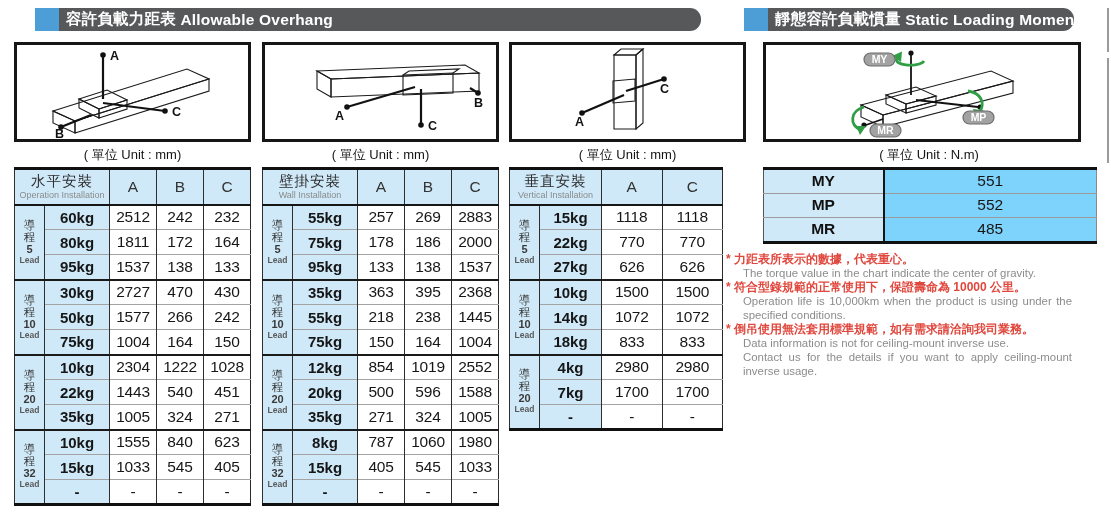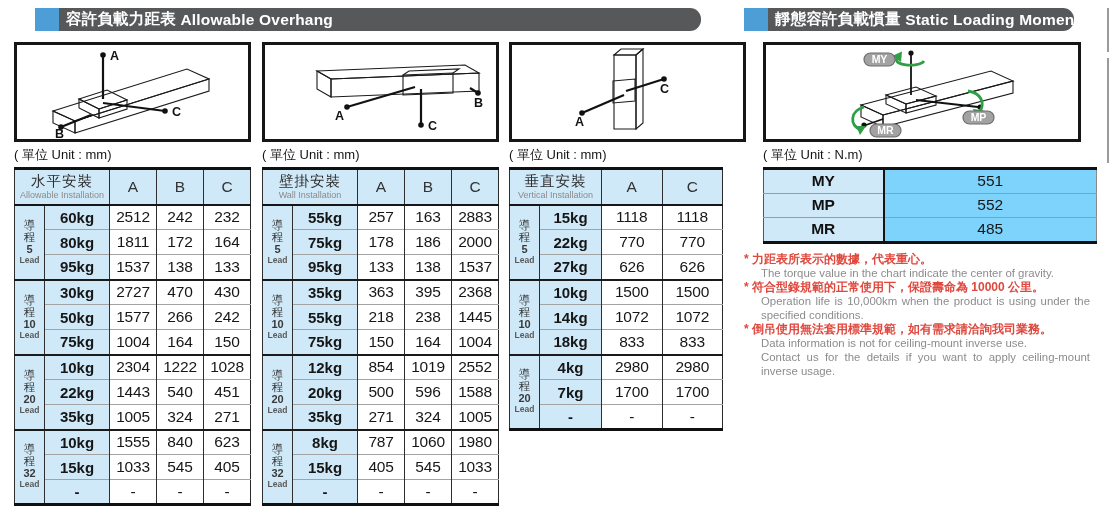--- a/index.html
+++ b/index.html
@@ -17,21 +17,21 @@
              color:#fff; font-weight:bold; font-size:15.5px; white-space:nowrap; letter-spacing:.2px; }
 
   
   .diag-box { position:absolute; top:42px; height:100px; background:#fff; border:3px solid #161616; }
   .diag-box svg { display:block; }
   svg text { font-family:"Liberation Sans","DejaVu Sans",sans-serif; }
   .ax-label { font-size:12.5px; font-weight:bold; fill:#111; }
   .pill-rect { fill:#a2a2a2; stroke:#6d6d6d; stroke-width:1.2; }
   .pill-text { fill:#fff; font-weight:bold; font-size:10.5px; text-anchor:middle; }
 
-  .unit { position:absolute; top:146px; font-size:13px; color:#141414; text-align:left; }
+  .unit { position:absolute; top:146px; font-size:13px; color:#141414; text-align:center; }
 
   
   .tbl-slot { position:absolute; top:167px; }
   table { border-collapse:collapse; table-layout:fixed; }
   .ov-table { border:1.5px solid #2a2a2a; border-top:3px solid #101010; border-bottom:3px solid #101010; }
   .ov-table th, .ov-table td { border-left:1px solid #2e2e2e; text-align:center; vertical-align:middle; padding:0; }
   .ov-table thead th { height:36px; background:#cfe9f8; border-bottom:2px solid #161616; }
   .name-zh { font-size:14.5px; font-weight:400; color:#2d2d2d; letter-spacing:1px; line-height:17px; }
   .name-en { font-size:9px; font-weight:400; color:#8b8b8b; line-height:10px; }
   .col-head { font-size:15.5px; font-weight:400; color:#333; }
@@ -48,21 +48,21 @@
 
   
   .mo-table { width:334px; border-left:1.2px solid #555; border-right:1.2px solid #8a8a8a;
               border-top:3px solid #101010; border-bottom:3px solid #101010; }
   .mo-table th { width:120px; background:#cfe9f8; font-weight:bold; font-size:15.5px; color:#111;
                  border-right:2px solid #141414; height:24.6px; text-align:center; }
   .mo-table td { text-align:center; font-size:15.5px; color:#161616; background:#7dd3fc; }
   .mo-table tr + tr th, .mo-table tr + tr td { border-top:1px solid #9c9c9c; }
 
   
-  .notes { position:absolute; left:744px; top:252px; width:346px; }
+  .notes { position:absolute; left:726px; top:252px; width:346px; }
   .note-zh { color:#e0473d; font-weight:bold; font-size:12px; line-height:14px; }
   .note-en { color:#8c8c8c; font-size:11.4px; line-height:14px; text-align:justify;margin-left:17px; }
 
   .edge-mark { position:absolute; left:1107px; width:1.5px; background:#9a9a9a; }
 </style>
 </head>
 <body>
 
 <div class="hdr-bar" style="left:35px;width:666px;">
   <span class="hdr-sq"></span>
@@ -208,21 +208,21 @@
         <col class="c-lead">
         <col class="c-kg">
         <col class="c-val">
         <col class="c-val">
         <col class="c-val">
       </colgroup>
       <thead>
         <tr>
           <th class="name-cell" colspan="2">
             <div class="name-zh">水平安裝</div>
-            <div class="name-en">Allowable Installation</div>
+            <div class="name-en">Operation Installation</div>
           </th>
           <th class="col-head">A</th>
           <th class="col-head">B</th>
           <th class="col-head">C</th>
         </tr>
       </thead>
       <tbody>
         <tr class="g-first">
           <th class="lead-cell" rowspan="3">
             <div class="lead-zh">導</div>
@@ -345,21 +345,21 @@
       <tbody>
         <tr class="g-first">
           <th class="lead-cell" rowspan="3">
             <div class="lead-zh">導</div>
             <div class="lead-zh">程</div>
             <div class="lead-num">5</div>
             <div class="lead-en">Lead</div>
           </th>
           <td class="kg-cell">55kg</td>
           <td class="val-cell">257</td>
-          <td class="val-cell">163</td>
+          <td class="val-cell">269</td>
           <td class="val-cell">2883</td>
         </tr>
         <tr class="g-next">
           <td class="kg-cell">75kg</td>
           <td class="val-cell">178</td>
           <td class="val-cell">186</td>
           <td class="val-cell">2000</td>
         </tr>
         <tr class="g-next">
           <td class="kg-cell">95kg</td>

